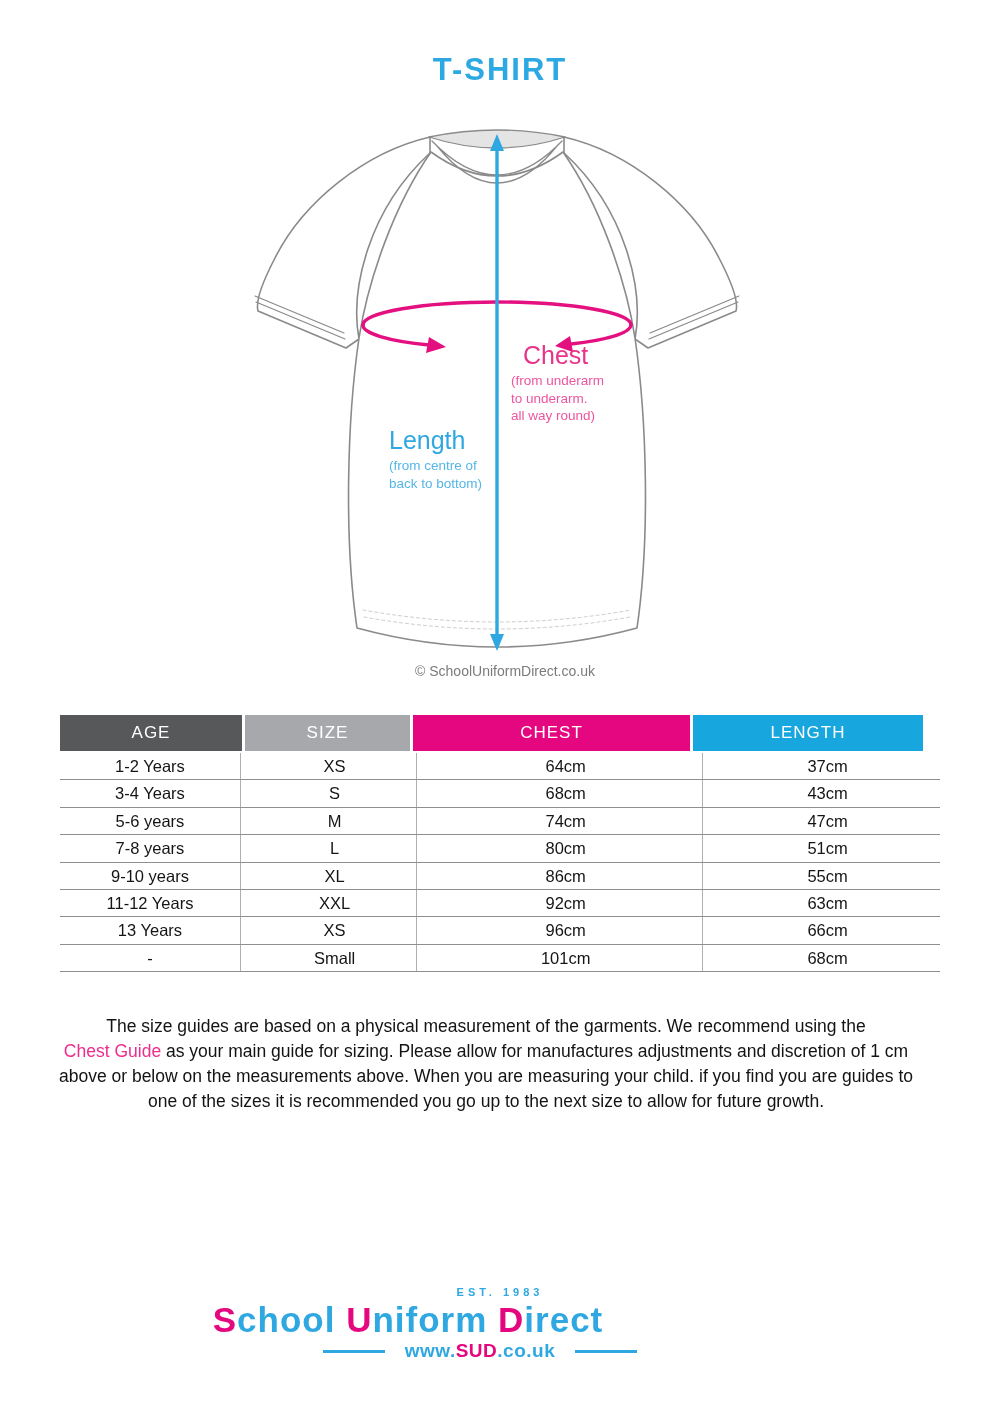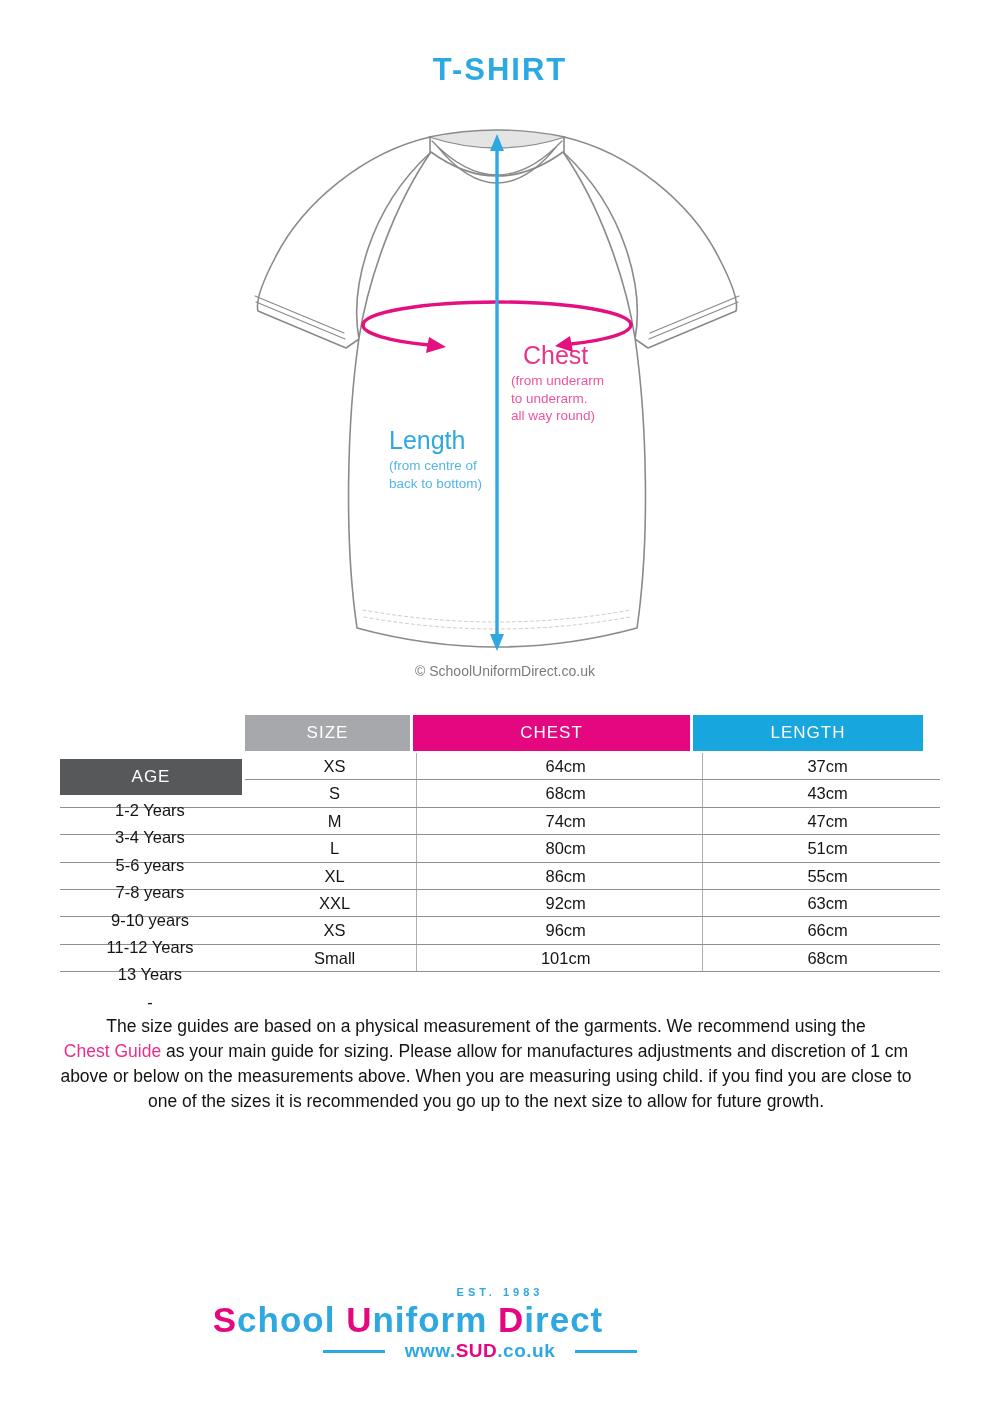--- a/index.html
+++ b/index.html
@@ -25,21 +25,21 @@
     font-size:14px; color:#7b7b7b;
   }
   
   .size-table { position:absolute; top:715px; left:60px; width:880px; }
   .thead { display:flex; height:36px; }
   .th {
     color:#fff; font-size:17px; letter-spacing:1px; text-align:center;
     line-height:36px; height:36px;
   }
   .th:not(:last-child){ border-right:3px solid #ffffff; }
-  .c1 { width:185px;margin-top:44px; } .c2 { width:168px; } .c3 { width:280px; } .c4 { width:230px; }
+  .c1 { width:185px; } .c2 { width:168px; } .c3 { width:280px; } .c4 { width:230px; }
   .th-age    { background:#57585A; }
   .th-size   { background:#A6A8AB; }
   .th-chest  { background:#E5077F; }
   .th-length { background:#18A6DF; }
   .tbody { margin-top:2px; }
   .tr { display:flex; height:27.4px; border-bottom:1px solid #8f8f8f;gap:12px; }
   .td {
     font-size:16.5px; text-align:center; line-height:26px; color:#151515;
   }
   .td:not(:last-child){ border-right:1px solid #b0b0b0; }
@@ -184,21 +184,21 @@
       <div class="td c2">Small</div>
       <div class="td c3">101cm</div>
       <div class="td c4">68cm</div>
     </div>
   </div>
   </div>
 
   <div class="note">
     <div>The size guides are based on a physical measurement of the garments. We recommend using the</div>
     <div><span class="pink">Chest Guide</span><span> as your main guide for sizing. Please allow for manufactures adjustments and discretion of  1 cm</span></div>
-    <div>above or below on the measurements above. When you are measuring using child. if you find you are close to</div>
+    <div>above or below on the measurements above. When you are measuring your child. if you find you are guides to</div>
     <div>one of the sizes it is recommended you go up to the next size to allow for future growth.</div>
   </div>
 
   <div class="logo-est">EST. 1983</div>
   <div class="wordmark"><span class="pink">S</span><span class="blue">chool </span><span class="pink">U</span><span class="blue">niform </span><span class="pink">D</span><span class="blue">irect</span></div>
   <div class="urlline">
     <div class="url-dash"></div>
     <div class="urltext"><span class="blue">www.</span><span class="pink">SUD</span><span class="blue">.co.uk</span></div>
     <div class="url-dash"></div>
   </div>

